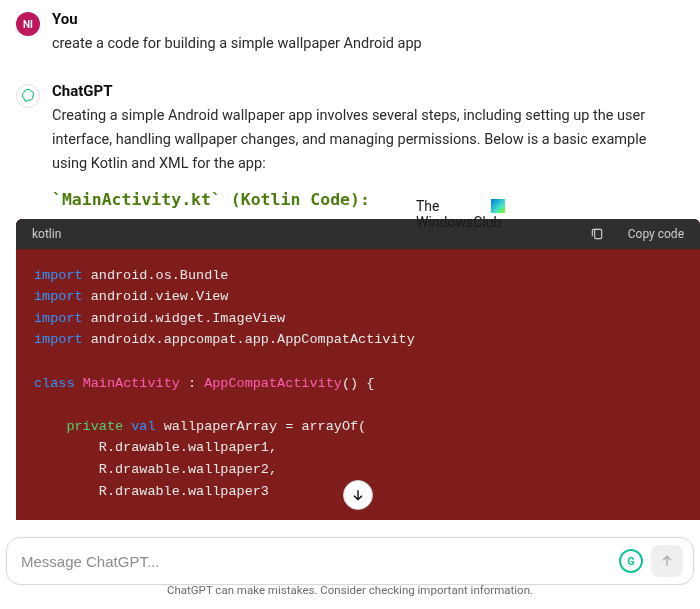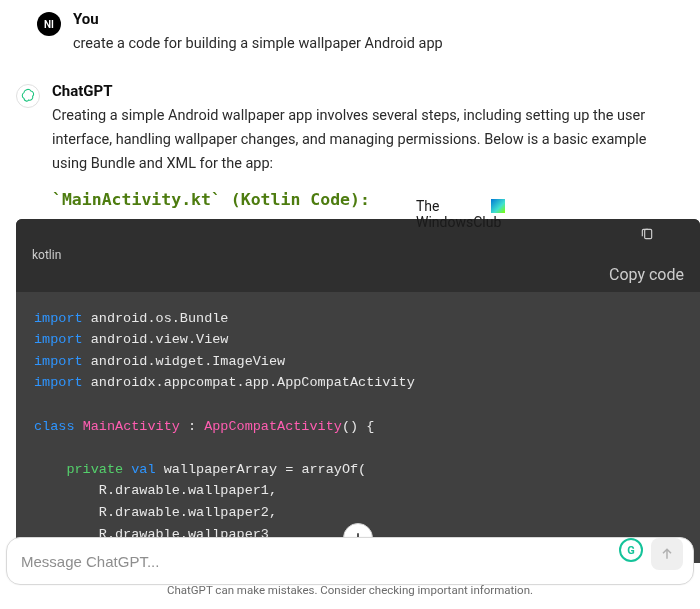--- a/index.html
+++ b/index.html
@@ -26,21 +26,21 @@
     border-radius: 50%;
     flex-shrink: 0;
     display: flex;
     align-items: center;
     justify-content: center;
     font-size: 10px;
     font-weight: 600;
     color: #fff;
     margin-top: 2px;
   }
-  .avatar-user { background: #000000; margin-left: 21px; }
+  .avatar-user { background: #be185d; }
   .avatar-assistant {
     background: #fff;
     border: 1px solid #e0e0e0;
     color: #19c37d;
   }
   .avatar-assistant svg { width: 16px; height: 16px; }
   .msg-body { flex: 1; }
   .sender {
     font-weight: 700;
     font-size: 15px;
@@ -74,41 +74,40 @@
     font-size: 16.5px;
     margin-top: 14px;
     margin-bottom: 10px;
     font-family: Menlo, Consolas, monospace;
     color: #4d7c0f;
   }
   .codewrap {
     margin-left: -36px;
     margin-right: -16px;
     position: relative;
-    background: #404040;
+    background: #7f1d1d;
     border-radius: 6px 6px 0 0;
     overflow: hidden;
   }
   .codebar {
     display: flex;
     justify-content: space-between;
     align-items: center;
     background: #2f2f2f;
     padding: 8px 16px;
     font-size: 12px;
     color: #cdcdcd;
   }
   .copy-btn {
     display: flex;
     align-items: center;
     gap: 24px;
     cursor: pointer;
-    font-size: 16px;
+    font-size: 12px;
     color: #cdcdcd;
-    flex-direction: column;
   }
   .copy-btn svg { width: 14px; height: 14px; }
   pre {
     padding: 16px 18px 18px 18px;
     font-family: Menlo, Consolas, "Courier New", monospace;
     font-size: 13.5px;
     line-height: 1.6;
     color: #e8e8e8;
     white-space: pre;
     overflow: hidden;
@@ -135,20 +134,21 @@
   .scroll-down svg { width: 16px; height: 16px; }
   .composer {
     position: absolute;
     left: 6px;
     right: 6px;
     bottom: 24px;
     height: 48px;
     border: 1px solid #d9d9d9;
     border-radius: 14px;
     display: flex;
+    align-items: center;
     padding: 0 10px 0 14px;
     background: #fff;
     box-shadow: 0 0 0 1px rgba(0,0,0,0.02);
   }
   .composer input {
     flex: 1;
     border: none;
     outline: none;
     font-size: 15px;
     color: #333;
@@ -203,21 +203,21 @@
   </div>
 
   <div class="msg">
     <div class="avatar avatar-assistant">
       <svg viewBox="0 0 24 24" fill="none" stroke="#19c37d" stroke-width="1.6">
         <path d="M12 2c1.8 0 3.4 1 4.3 2.5 1.8.2 3.3 1.4 3.9 3.1.6 1.7.1 3.6-1.2 4.8.5 1.7 0 3.5-1.3 4.7-1.3 1.2-3.2 1.5-4.8.9C12 19.6 10.4 20 9 19.5c-1.7-.6-2.9-2.1-3.1-3.9C4.4 14.7 3.4 13.1 3.4 11.3c0-1.8 1-3.4 2.5-4.3.2-1.8 1.4-3.3 3.1-3.9C10 2.5 11 2.3 12 2z"></path>
       </svg>
     </div>
     <div class="msg-body">
       <div class="sender">ChatGPT</div>
-      <div class="text">Creating a simple Android wallpaper app involves several steps, including setting up the user interface, handling wallpaper changes, and managing permissions. Below is a basic example using Bundle and XML for the app:</div>
+      <div class="text">Creating a simple Android wallpaper app involves several steps, including setting up the user interface, handling wallpaper changes, and managing permissions. Below is a basic example using Kotlin and XML for the app:</div>
 
       <div class="heading">`MainActivity.kt` (Kotlin Code):</div>
 
       <div class="codewrap">
         <div class="codebar">
           <span>kotlin</span>
           <div class="copy-btn">
             <svg viewBox="0 0 24 24" fill="none" stroke="#cdcdcd" stroke-width="2">
               <rect x="8" y="4" width="12" height="16" rx="2"></rect>
               <path d="M4 16V6a2 2 0 0 1 2-2h8"></path>

